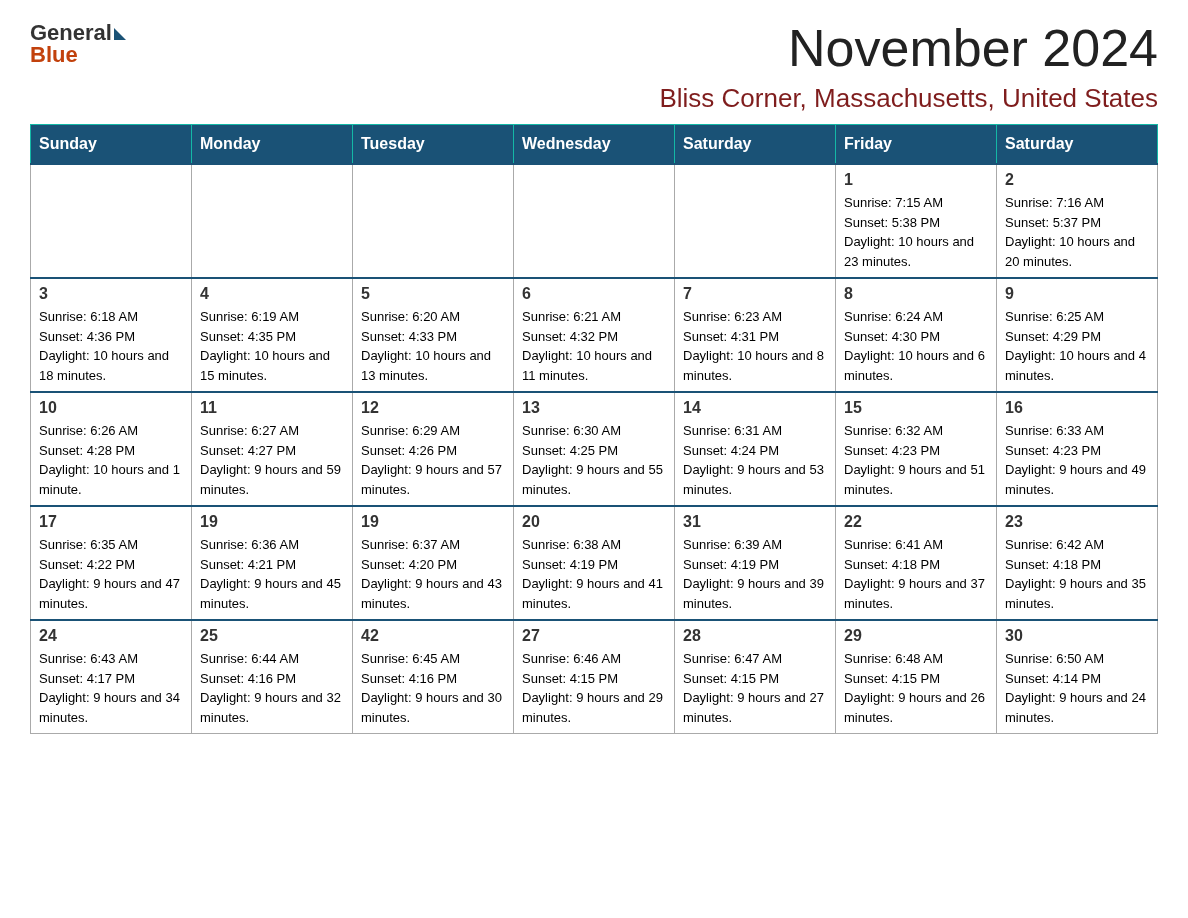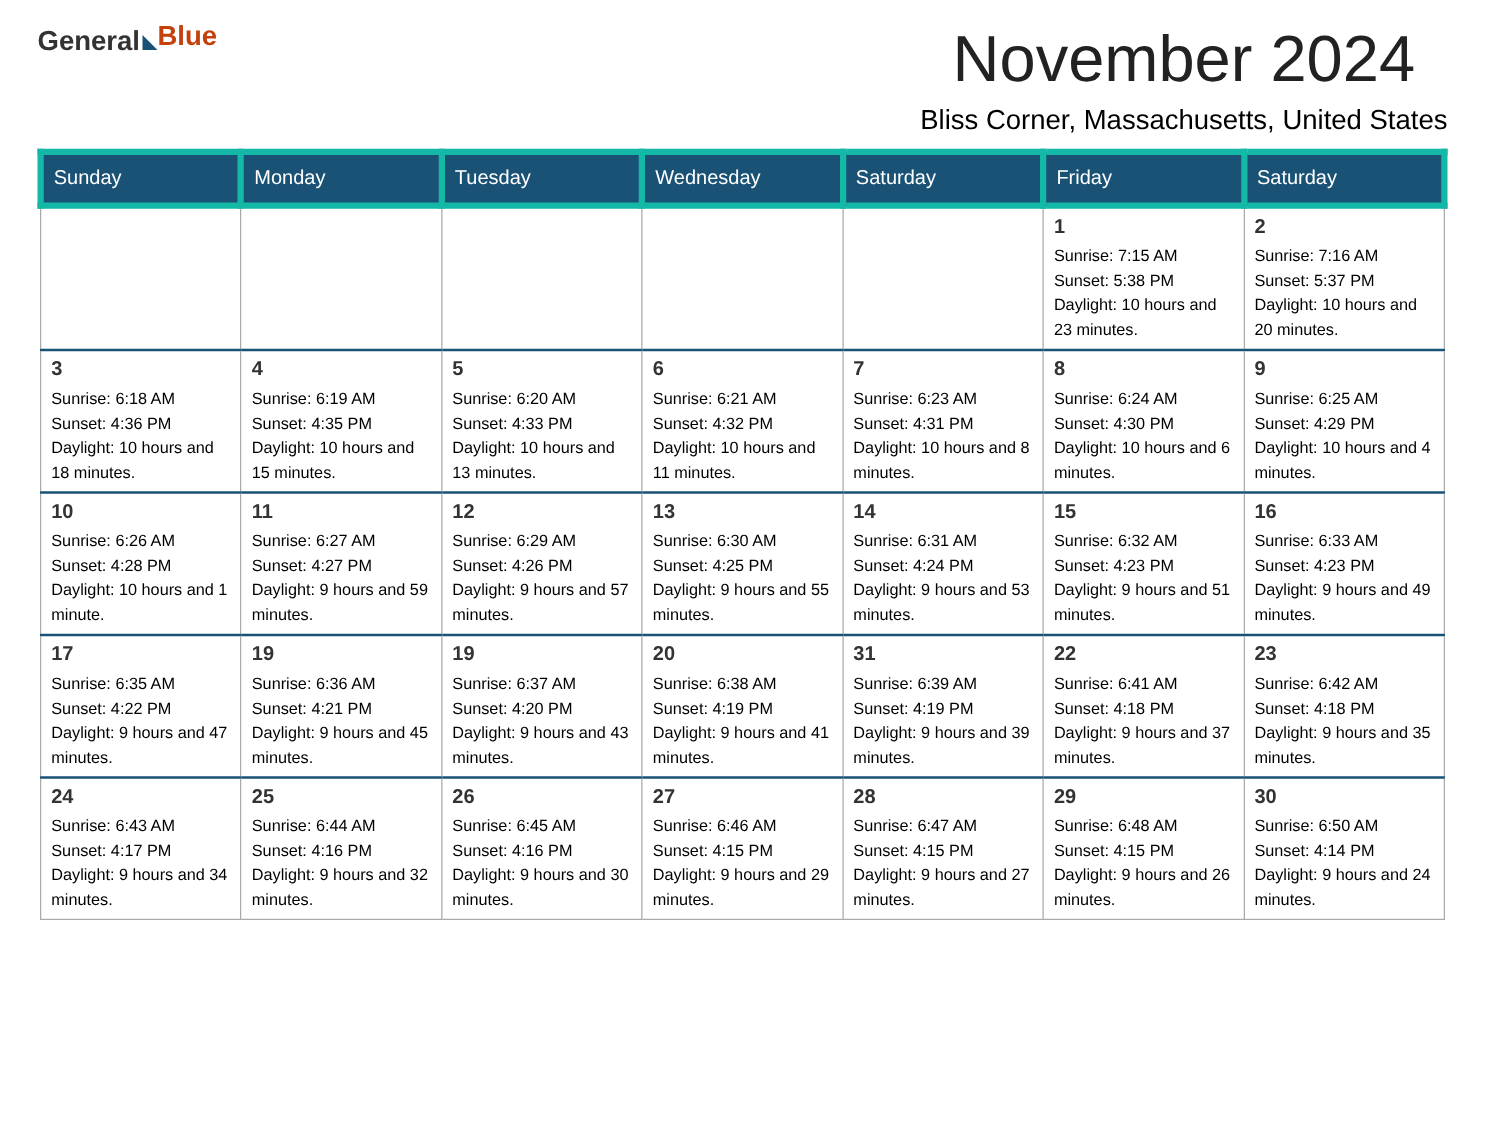--- a/index.html
+++ b/index.html
@@ -11,21 +11,21 @@
       min-height: 918px;
     }
     .header-top {
       display: flex;
       justify-content: space-between;
       align-items: flex-start;
       margin-bottom: 10px;
     }
     .logo {
       display: flex;
-      flex-direction: row;
+      flex-direction: column;
       align-items: flex-start;
     }
     .logo-general {
       font-size: 22px;
       font-weight: bold;
       color: #333;
       display: flex;
       align-items: center;
     }
     .logo-general .arrow {
@@ -38,46 +38,46 @@
       margin-left: 2px;
       margin-top: 2px;
     }
     .logo-blue {
       font-size: 22px;
       font-weight: bold;
       color: #c2410c;
       margin-top: -4px;
     }
     .title-section {
-      text-align: center;
+      text-align: right;
     }
     .main-title {
       font-size: 52px;
       font-weight: 300;
       color: #222;
       line-height: 1.1;
     }
     .subtitle {
-      font-size: 22px;
-      color: #000000;
+      font-size: 26px;
+      color: #7f1d1d;
       margin-top: 6px;
     }
     .calendar {
       width: 100%;
       border-collapse: collapse;
       margin-top: 10px;
     }
     .calendar th {
       background-color: #1a5276;
       color: #fff;
       padding: 10px 8px;
       font-size: 16px;
-      font-weight: normal;
+      font-weight: bold;
       text-align: left;
-      border: 5px solid #14b8a6;
+      border: 1px solid #14b8a6;
     }
     .calendar td {
       vertical-align: top;
       padding: 6px 8px;
       border: 1px solid #aaa;
       width: 14.28%;
       min-height: 110px;
       font-size: 13px;
       color: #333;
       background: #fff;
@@ -238,21 +238,21 @@
       <tr class="week-row">
         <td>
           <span class="day-number">24</span>
           <div class="day-info">Sunrise: 6:43 AM<br>Sunset: 4:17 PM<br>Daylight: 9 hours and 34 minutes.</div>
         </td>
         <td>
           <span class="day-number">25</span>
           <div class="day-info">Sunrise: 6:44 AM<br>Sunset: 4:16 PM<br>Daylight: 9 hours and 32 minutes.</div>
         </td>
         <td>
-          <span class="day-number">26</span>
+          <span class="day-number">42</span>
           <div class="day-info">Sunrise: 6:45 AM<br>Sunset: 4:16 PM<br>Daylight: 9 hours and 30 minutes.</div>
         </td>
         <td>
           <span class="day-number">27</span>
           <div class="day-info">Sunrise: 6:46 AM<br>Sunset: 4:15 PM<br>Daylight: 9 hours and 29 minutes.</div>
         </td>
         <td>
           <span class="day-number">28</span>
           <div class="day-info">Sunrise: 6:47 AM<br>Sunset: 4:15 PM<br>Daylight: 9 hours and 27 minutes.</div>
         </td>

